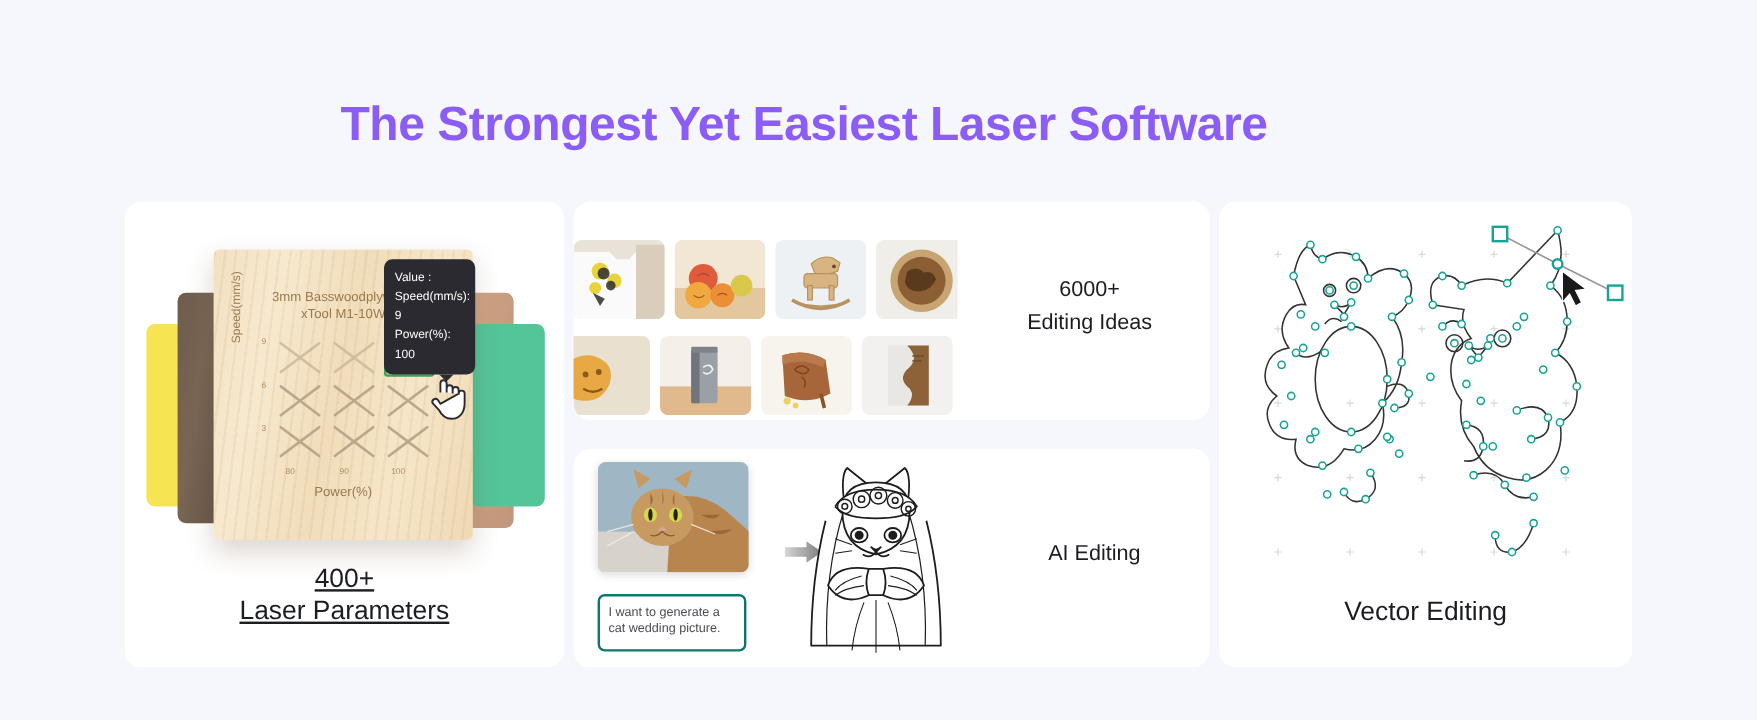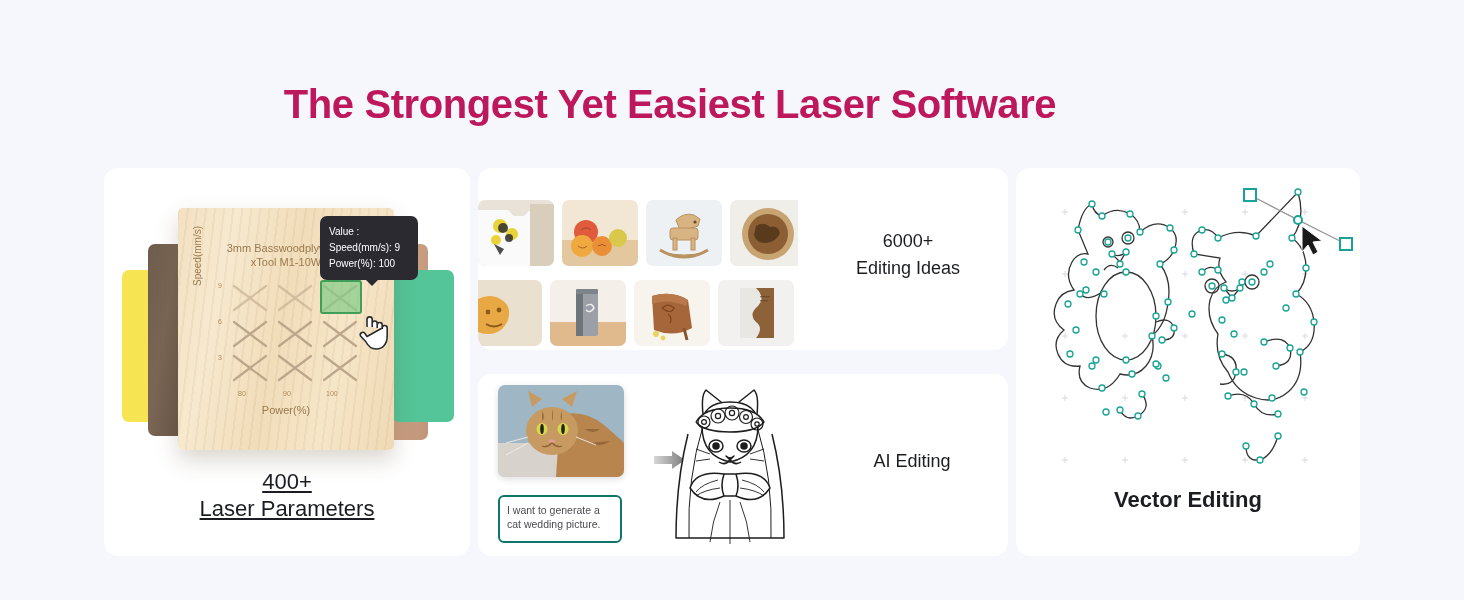--- a/index.html
+++ b/index.html
@@ -7,41 +7,41 @@
     width: 1464px; height: 600px;
     background: #f6f7fd;
     font-family: "Liberation Sans", sans-serif;
     overflow: hidden;
   }
   .page { position: relative; width: 1464px; height: 600px; }
 
   .page-title {
     position: absolute; top: 82px; left: 0; width: 1340px;
     text-align: center;
-    font-size: 40px; font-weight: 700; color: #be185d;
+    font-size: 40px; font-weight: 700; color: #8b5cf6;
     letter-spacing: -0.4px;
   }
 
   .card {
     position: absolute;
     background: #ffffff;
     border-radius: 14px;
   }
   #card-preset  { left: 104px;  top: 168px; width: 366px; height: 388px; }
   #card-ideas   { left: 478px;  top: 168px; width: 530px; height: 182px; }
   #card-ai      { left: 478px;  top: 374px; width: 530px; height: 182px; }
   #card-vector  { left: 1016px; top: 168px; width: 344px; height: 388px; }
 
   
   .caption {
     text-align: center; color: #1b1d22;
     font-size: 22px; line-height: 27px; font-weight: 400;
   }
   #preset-caption { position: absolute; left: 0; top: 300px; width: 366px; text-decoration: underline; }
-  #vector-caption { position: absolute; left: 0; top: 318px; width: 344px; font-weight: bold; }
+  #vector-caption { position: absolute; left: 0; top: 328px; width: 344px; }
   .side-caption {
     position: absolute; color: #1b1d22;
     font-size: 18px; line-height: 27px; text-align: center;
   }
   #ideas-caption  { left: 340px; top: 60px; width: 180px; }
   #ai-caption     { left: 348px; top: 74px; width: 172px; }
 
   
   .stack { position: absolute; left: 0; top: 18px; width: 366px; height: 270px; }
   .slab { position: absolute; border-radius: 7px; }
@@ -77,21 +77,21 @@
     transform: rotate(-90deg); transform-origin: left top;
     color:#9a7a4e; font-size: 10px; white-space: nowrap;
   }
   .xlab {
     position:absolute; left:0; top:196px; width:216px; text-align:center;
     color:#9a7a4e; font-size: 11px; z-index:2;
   }
   .ytick, .xtick { position:absolute; color:#b08a5c; font-size:7px; z-index:2; }
 
   .tooltip {
-    position:absolute; left:216px; top:30px; width:98px;
+    position:absolute; left:216px; top:30px; width:76px;
     background:#2a2a30; border-radius:7px; padding:8px 9px; z-index:9;
     color:#fff; font-size:10px; line-height:16px;
   }
   .tooltip::after {
     content:""; position:absolute; left:46px; bottom:-6px;
     border-left:6px solid transparent; border-right:6px solid transparent;
     border-top:6px solid #2a2a30;
   }
   .hand-cursor { position:absolute; left:254px; top:128px; z-index:8; }
 

